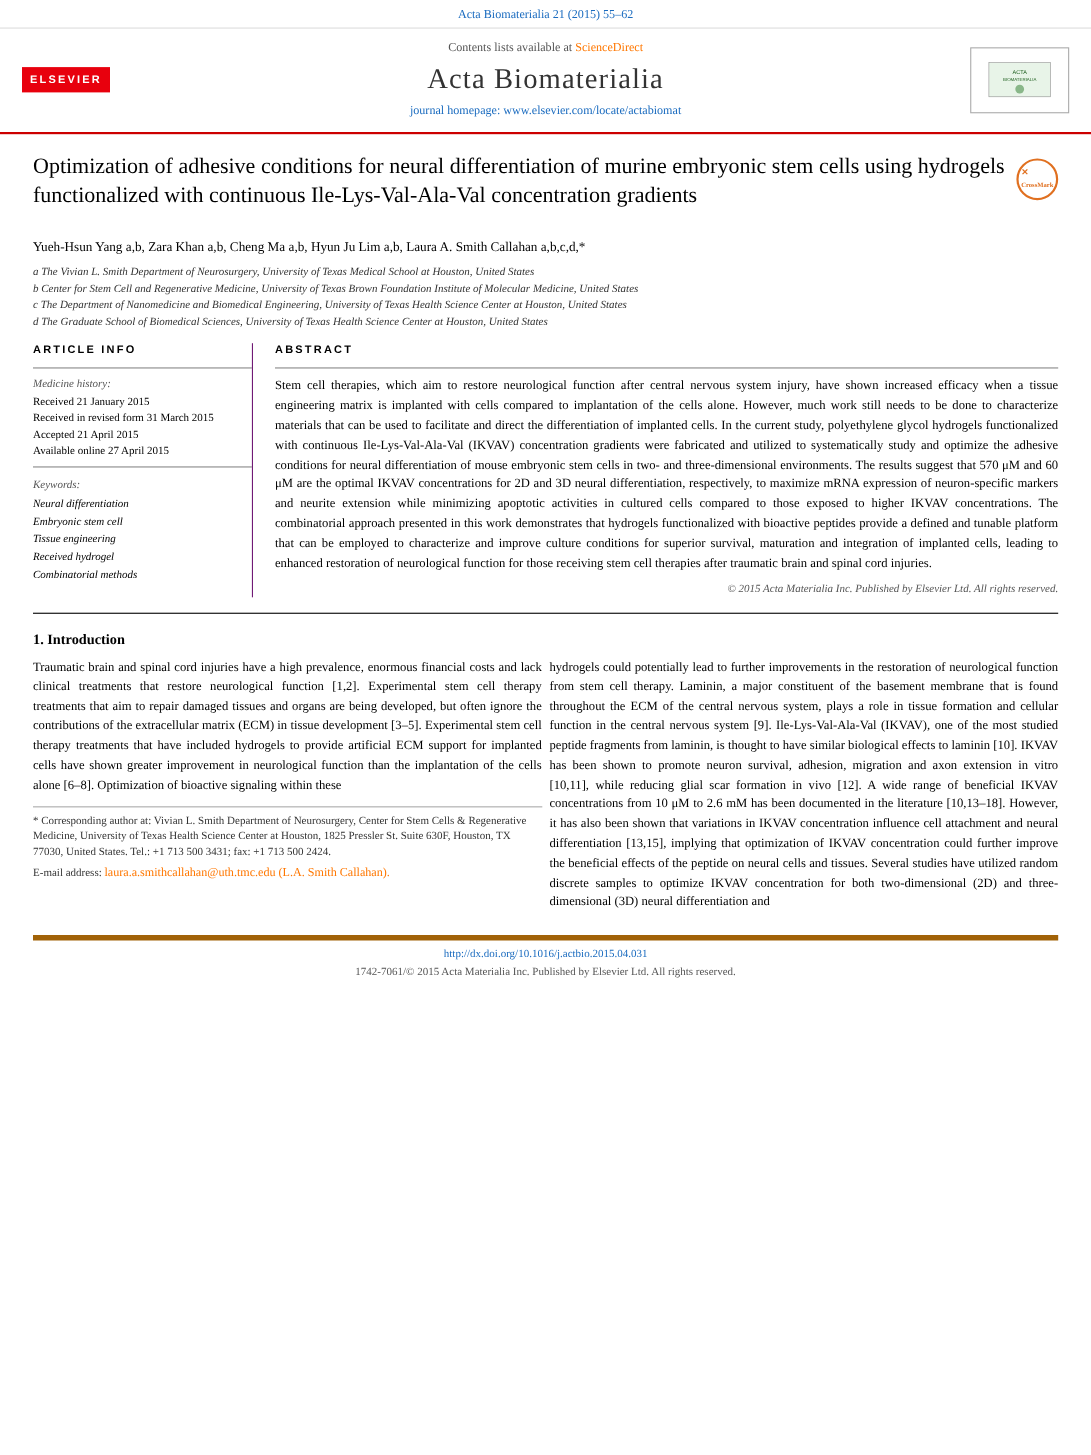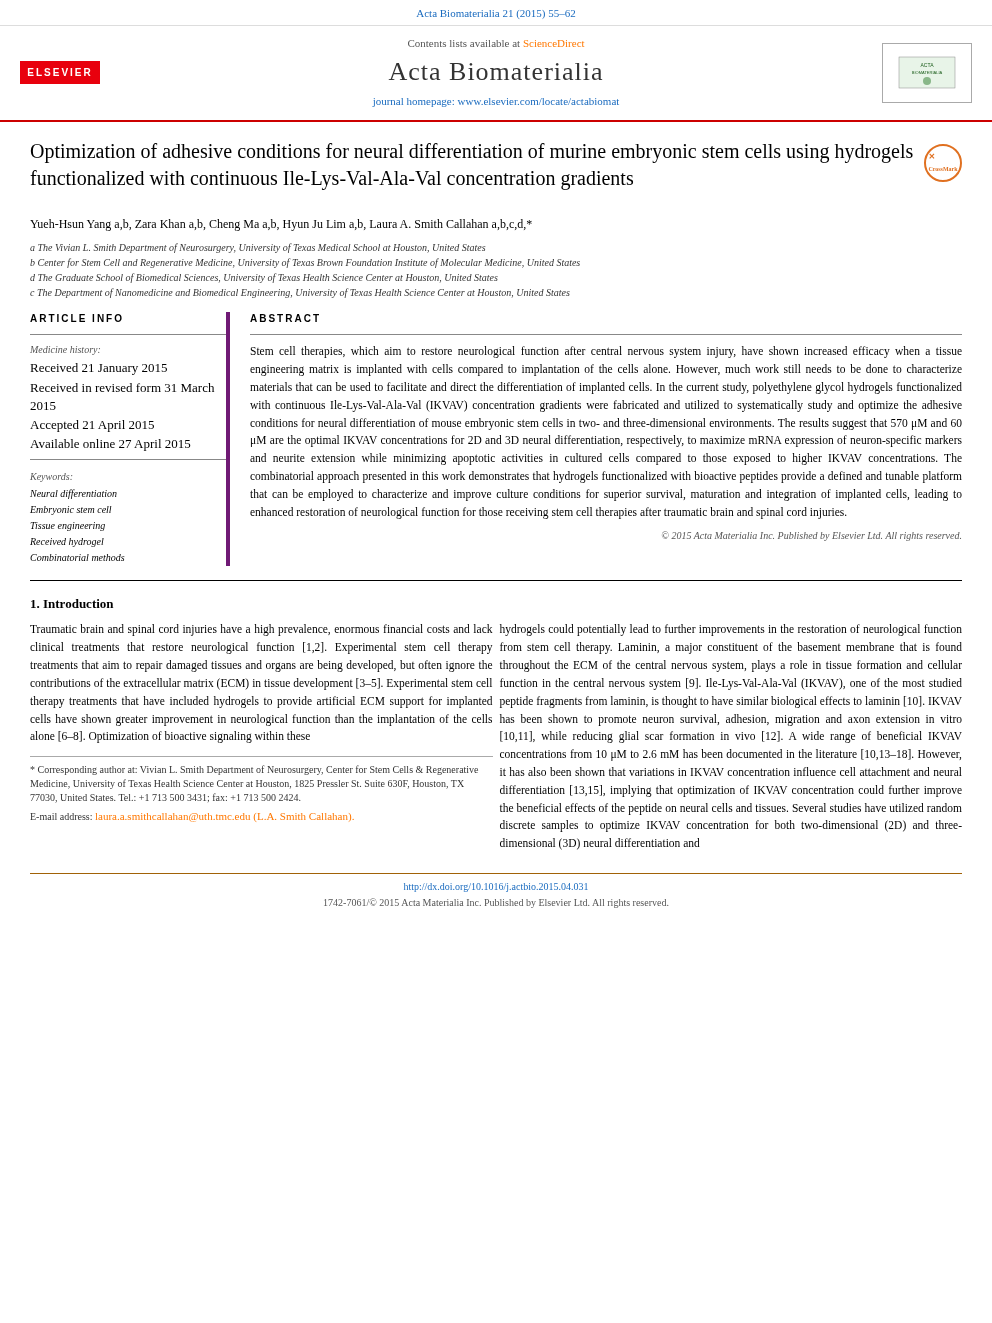--- a/index.html
+++ b/index.html
@@ -148,21 +148,21 @@
 
     .two-col {
       display: flex;
       gap: 20px;
       margin-top: 10px;
     }
 
     .left-col {
       width: 200px;
       flex-shrink: 0;
-      border-right: 4px solid #701a75;
+      border-right: 1px solid #701a75;
     }
 
     .right-col {
       flex: 1;
     }
 
     .section-heading {
       font-size: 10px;
       letter-spacing: 2px;
       font-weight: bold;
@@ -179,21 +179,21 @@
     }
 
     .article-info-label {
       font-size: 10px;
       font-style: italic;
       color: #555;
       margin-bottom: 2px;
     }
 
     .article-info-item {
-      font-size: 13px;
+      font-size: 10px;
       color: #000;
       margin-bottom: 1px;
     }
 
     .keywords-section {
       margin-top: 10px;
     }
 
     .keyword-item {
       font-size: 10px;
@@ -258,21 +258,21 @@
     .footnote-star {
       font-size: 10px;
       border-top: 1px solid #aaa;
       padding-top: 6px;
       margin-top: 10px;
       color: #333;
       line-height: 1.4;
     }
 
     .bottom-links {
-      border-top: 1px solid #a16207;
+      border-top: 5px solid #a16207;
       margin-top: 12px;
       padding-top: 6px;
       font-size: 10px;
       color: #1a6bbf;
       text-align: center;
     }
     .bottom-links div {
       margin-bottom: 2px;
     }
 
@@ -323,22 +323,22 @@
     </div>
   </div>
 
   <div class="authors-line">
     <span>Yueh-Hsun Yang a,b, Zara Khan a,b, Cheng Ma a,b, Hyun Ju Lim a,b, Laura A. Smith Callahan a,b,c,d,*</span>
   </div>
 
   <div class="affiliations">
     <div>a The Vivian L. Smith Department of Neurosurgery, University of Texas Medical School at Houston, United States</div>
     <div>b Center for Stem Cell and Regenerative Medicine, University of Texas Brown Foundation Institute of Molecular Medicine, United States</div>
+    <div>c The Department of Nanomedicine and Biomedical Engineering, University of Texas Health Science Center at Houston, United States</div>
     <div>d The Graduate School of Biomedical Sciences, University of Texas Health Science Center at Houston, United States</div>
-    <div>c The Department of Nanomedicine and Biomedical Engineering, University of Texas Health Science Center at Houston, United States</div>
   </div>
 
   <div class="two-col">
 
     <div class="left-col">
       <div class="section-heading">ARTICLE INFO</div>
       <hr class="divider-line">
       <div class="article-info-label">Medicine history:</div>
       <div class="article-info-item">Received 21 January 2015</div>
       <div class="article-info-item">Received in revised form 31 March 2015</div>

